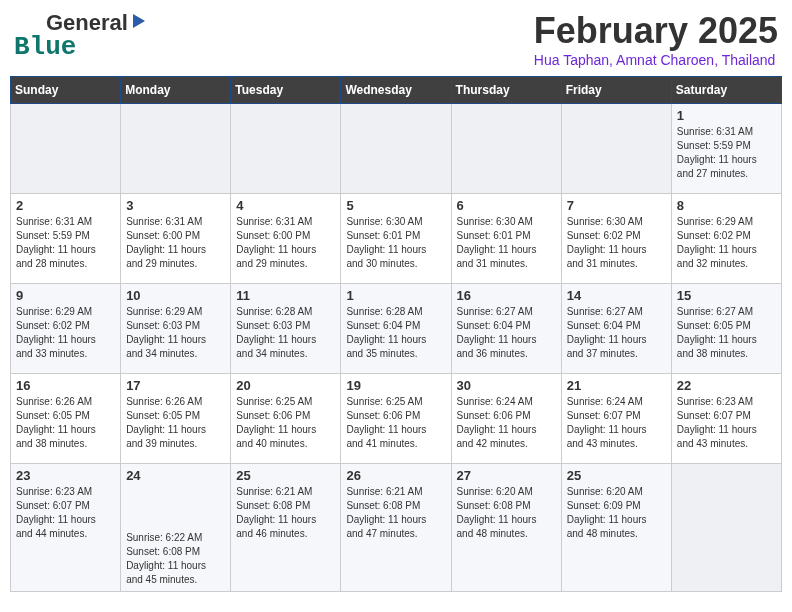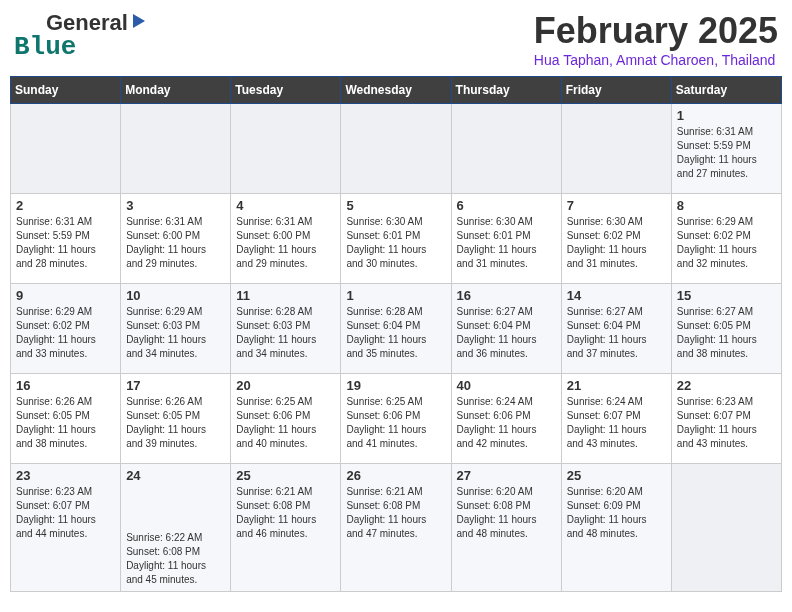--- a/index.html
+++ b/index.html
@@ -230,21 +230,21 @@
 Sunset: 6:06 PM
 Daylight: 11 hours and 40 minutes.</div>
         </td>
         <td>
           <div class="day-num">19</div>
           <div class="day-info" style="white-space: pre-line;">Sunrise: 6:25 AM
 Sunset: 6:06 PM
 Daylight: 11 hours and 41 minutes.</div>
         </td>
         <td>
-          <div class="day-num">40</div>
+          <div class="day-num">30</div>
           <div class="day-info" style="white-space: pre-line;">Sunrise: 6:24 AM
 Sunset: 6:06 PM
 Daylight: 11 hours and 42 minutes.</div>
         </td>
         <td>
           <div class="day-num">21</div>
           <div class="day-info" style="white-space: pre-line;">Sunrise: 6:24 AM
 Sunset: 6:07 PM
 Daylight: 11 hours and 43 minutes.</div>
         </td>

